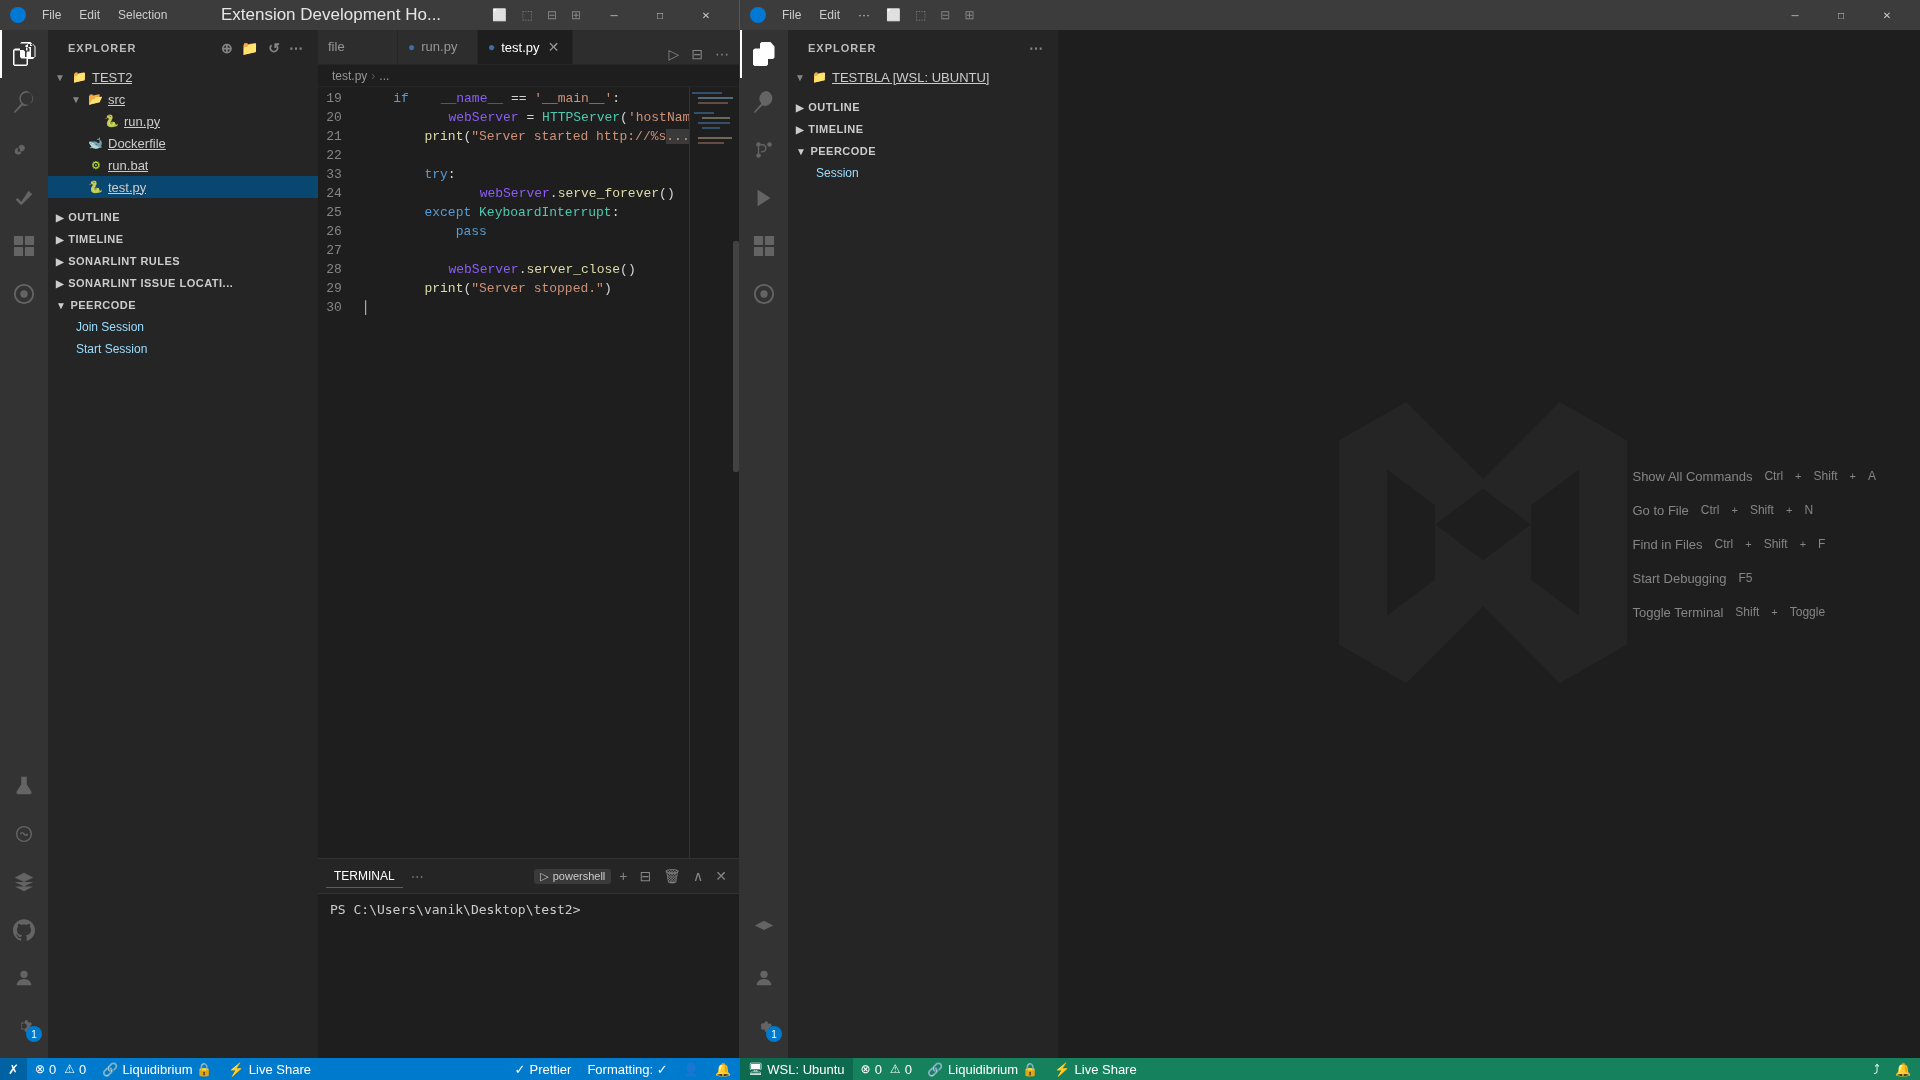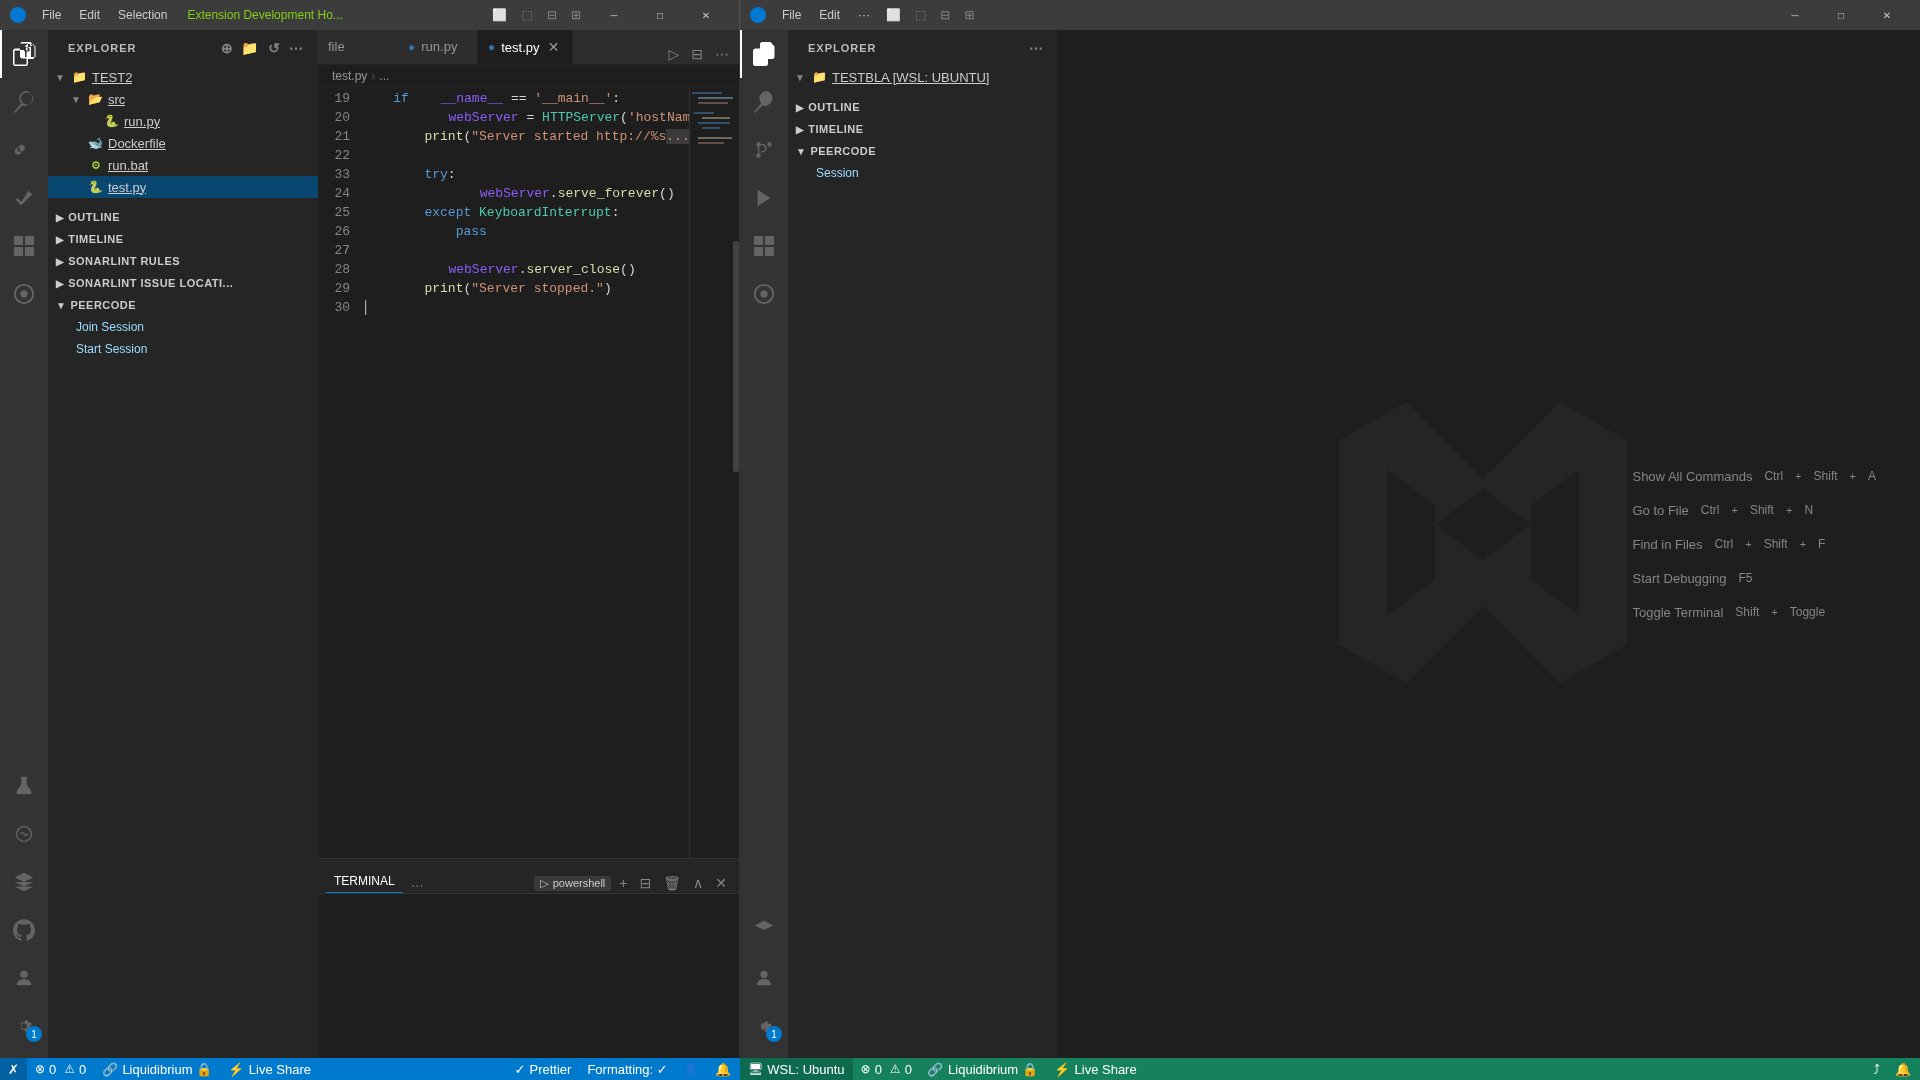--- a/index.html
+++ b/index.html
@@ -315,21 +315,21 @@
       flex: 1;
       overflow: hidden;
       display: flex;
       font-family: 'Consolas', 'Courier New', monospace;
       font-size: 13px;
       line-height: 19px;
       background: #1e1e1e;
     }
     .line-numbers {
       width: 40px;
-      text-align: right;
+      text-align: center;
       padding-right: 8px;
       color: #858585;
       background: #1e1e1e;
       user-select: none;
       flex-shrink: 0;
       padding-top: 2px;
     }
     .line-numbers div { height: 19px; font-size: 13px; }
     .code-content {
       flex: 1;
@@ -366,21 +366,21 @@
     .terminal-panel {
       height: 200px;
       border-top: 1px solid #333;
       display: flex;
       flex-direction: column;
       background: #1e1e1e;
       flex-shrink: 0;
     }
     .terminal-tab-bar {
       display: flex;
-      align-items: flex-end;
+      align-items: center;
       background: #252526;
       height: 35px;
       border-bottom: 1px solid #333;
       padding: 0 8px;
       gap: 8px;
     }
     .terminal-tab {
       font-size: 12px;
       color: #cccccc;
       padding: 4px 8px;
@@ -487,21 +487,21 @@
 </head>
 <body>
 
 <div class="title-bar-row" style="display:flex; height:30px;">
 
   <div class="title-bar left" style="width:740px; display:flex; align-items:center; background:#3c3c3c; border-right:1px solid #555;">
     <div class="vscode-icon blue"></div>
     <div class="menu-item">File</div>
     <div class="menu-item">Edit</div>
     <div class="menu-item">Selection</div>
-    <div class="title-text" style="flex:1; font-size:12px; color:#84cc16;">Extension Development Ho...</div>
+    <div class="title-text" style="flex:1; text-align:center; font-size:17px; color:#e5e5e5;">Extension Development Ho...</div>
 
     <span style="color:#858585; font-size:12px; padding:0 4px;">⬜</span>
     <span style="color:#858585; font-size:12px; padding:0 4px;">⬚</span>
     <span style="color:#858585; font-size:12px; padding:0 4px;">⊟</span>
     <span style="color:#858585; font-size:12px; padding:0 4px;">⊞</span>
     <div class="window-controls" style="display:flex;">
       <div class="win-btn">─</div>
       <div class="win-btn">□</div>
       <div class="win-btn close">✕</div>
     </div>
@@ -765,20 +765,25 @@
               <span>▷</span>
               <span>powershell</span>
             </span>
             <span class="terminal-btn">+</span>
             <span class="terminal-btn">⊟</span>
             <span class="terminal-btn">🗑</span>
             <span class="terminal-btn">∧</span>
             <span class="terminal-btn">✕</span>
           </div>
         </div>
+        <div class="terminal-content">
+          <div class="terminal-prompt">
+            <span>PS C:\Users\vanik\Desktop\test2&gt;</span>
+          </div>
+        </div>
       </div>
     </div>
   </div>
 
   <div class="pane-right">
 
     <div class="activity-bar">
       <div class="act-icon active">
         <svg width="24" height="24" viewBox="0 0 24 24" fill="currentColor">
             <path d="M17.5 0h-9L7 1.5v5H2L0 8v14.5L1.5 24h12l1.5-1.5V17h5l1.5-1.5v-11L17.5 0z"></path>

